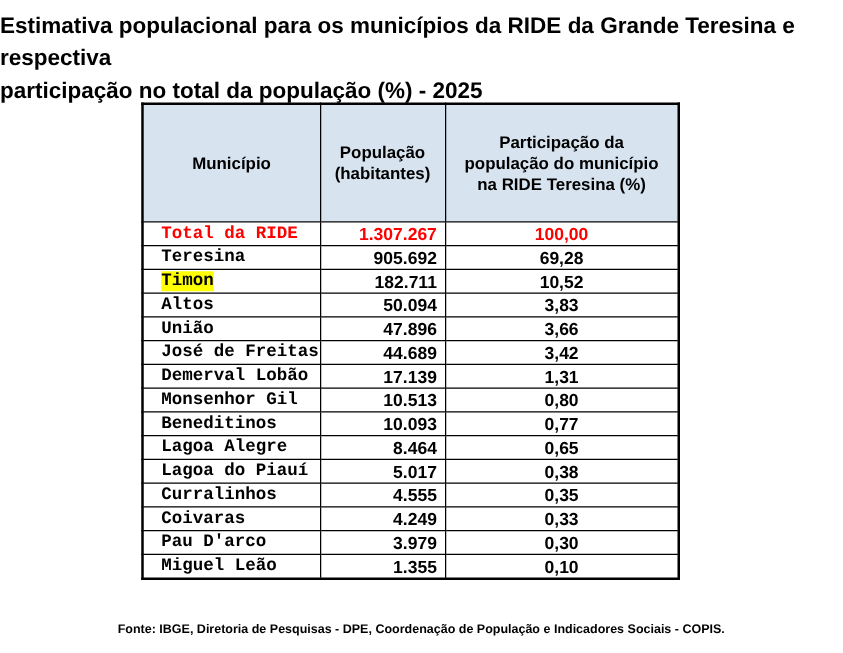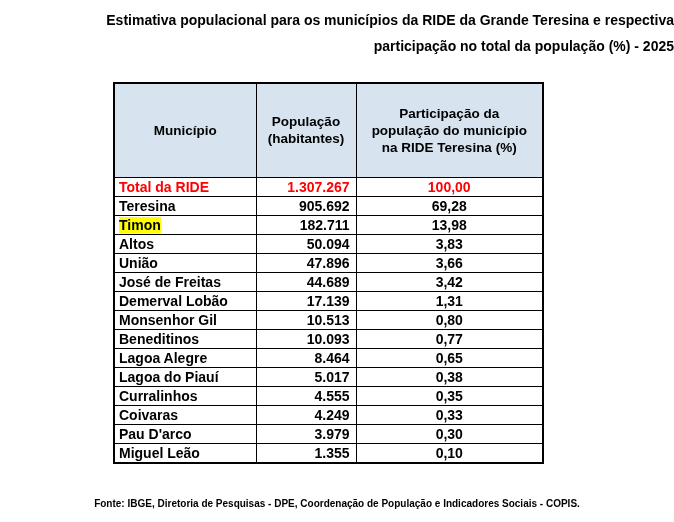--- a/index.html
+++ b/index.html
@@ -17,23 +17,23 @@
     width: 674px; height: 522px;
     position: relative;
     font-family: "Liberation Sans", sans-serif;
     color: #000;
     overflow: hidden;
   }
   .title {
     position: absolute;
     top: 7px; left: 0;
     width: 674px;
-    text-align: right;
+    text-align: left;
     font-weight: bold;
-    font-size: 14px;
+    font-size: 18px;
     line-height: 26px;
     color: #000;
   }
   .data-table {
     position: absolute;
     left: 113px; top: 82px;
     width: 429px;
     border-collapse: collapse;
     table-layout: fixed;
     font-weight: bold;
@@ -56,21 +56,21 @@
     line-height: 17px;
     padding: 0 8px;
     border-bottom: 2px solid var(--border-color);
   }
   tbody td {
     height: 19px;
     line-height: 18px;
     padding: 0;
     white-space: nowrap;
   }
-  .cell-muni  { text-align: left;  padding-left: 4px; }
+  .cell-muni  { text-align: left;  padding-left: 14px; font-family: Liberation Mono, monospace; }
   .cell-pop   { text-align: right; padding-right: 6px; padding-left: 24px; }
   .cell-share { text-align: center; margin-top: 48px; }
   .total-row td { color: var(--total-color); }
   .highlight { background: var(--highlight-bg); margin-top: 24px; }
   .footer {
     position: absolute;
     top: 498px; left: 0;
     width: 674px;
     text-align: center;
     font-weight: bold;
@@ -102,21 +102,21 @@
       <td class="cell-share">100,00</td>
     </tr>
       <tr>
       <td class="cell-muni"><span>Teresina</span></td>
       <td class="cell-pop">905.692</td>
       <td class="cell-share">69,28</td>
     </tr>
       <tr>
       <td class="cell-muni"><span class="highlight">Timon</span></td>
       <td class="cell-pop">182.711</td>
-      <td class="cell-share">13,98</td>
+      <td class="cell-share">10,52</td>
     </tr>
       <tr>
       <td class="cell-muni"><span>Altos</span></td>
       <td class="cell-pop">50.094</td>
       <td class="cell-share">3,83</td>
     </tr>
       <tr>
       <td class="cell-muni"><span>União</span></td>
       <td class="cell-pop">47.896</td>
       <td class="cell-share">3,66</td>

